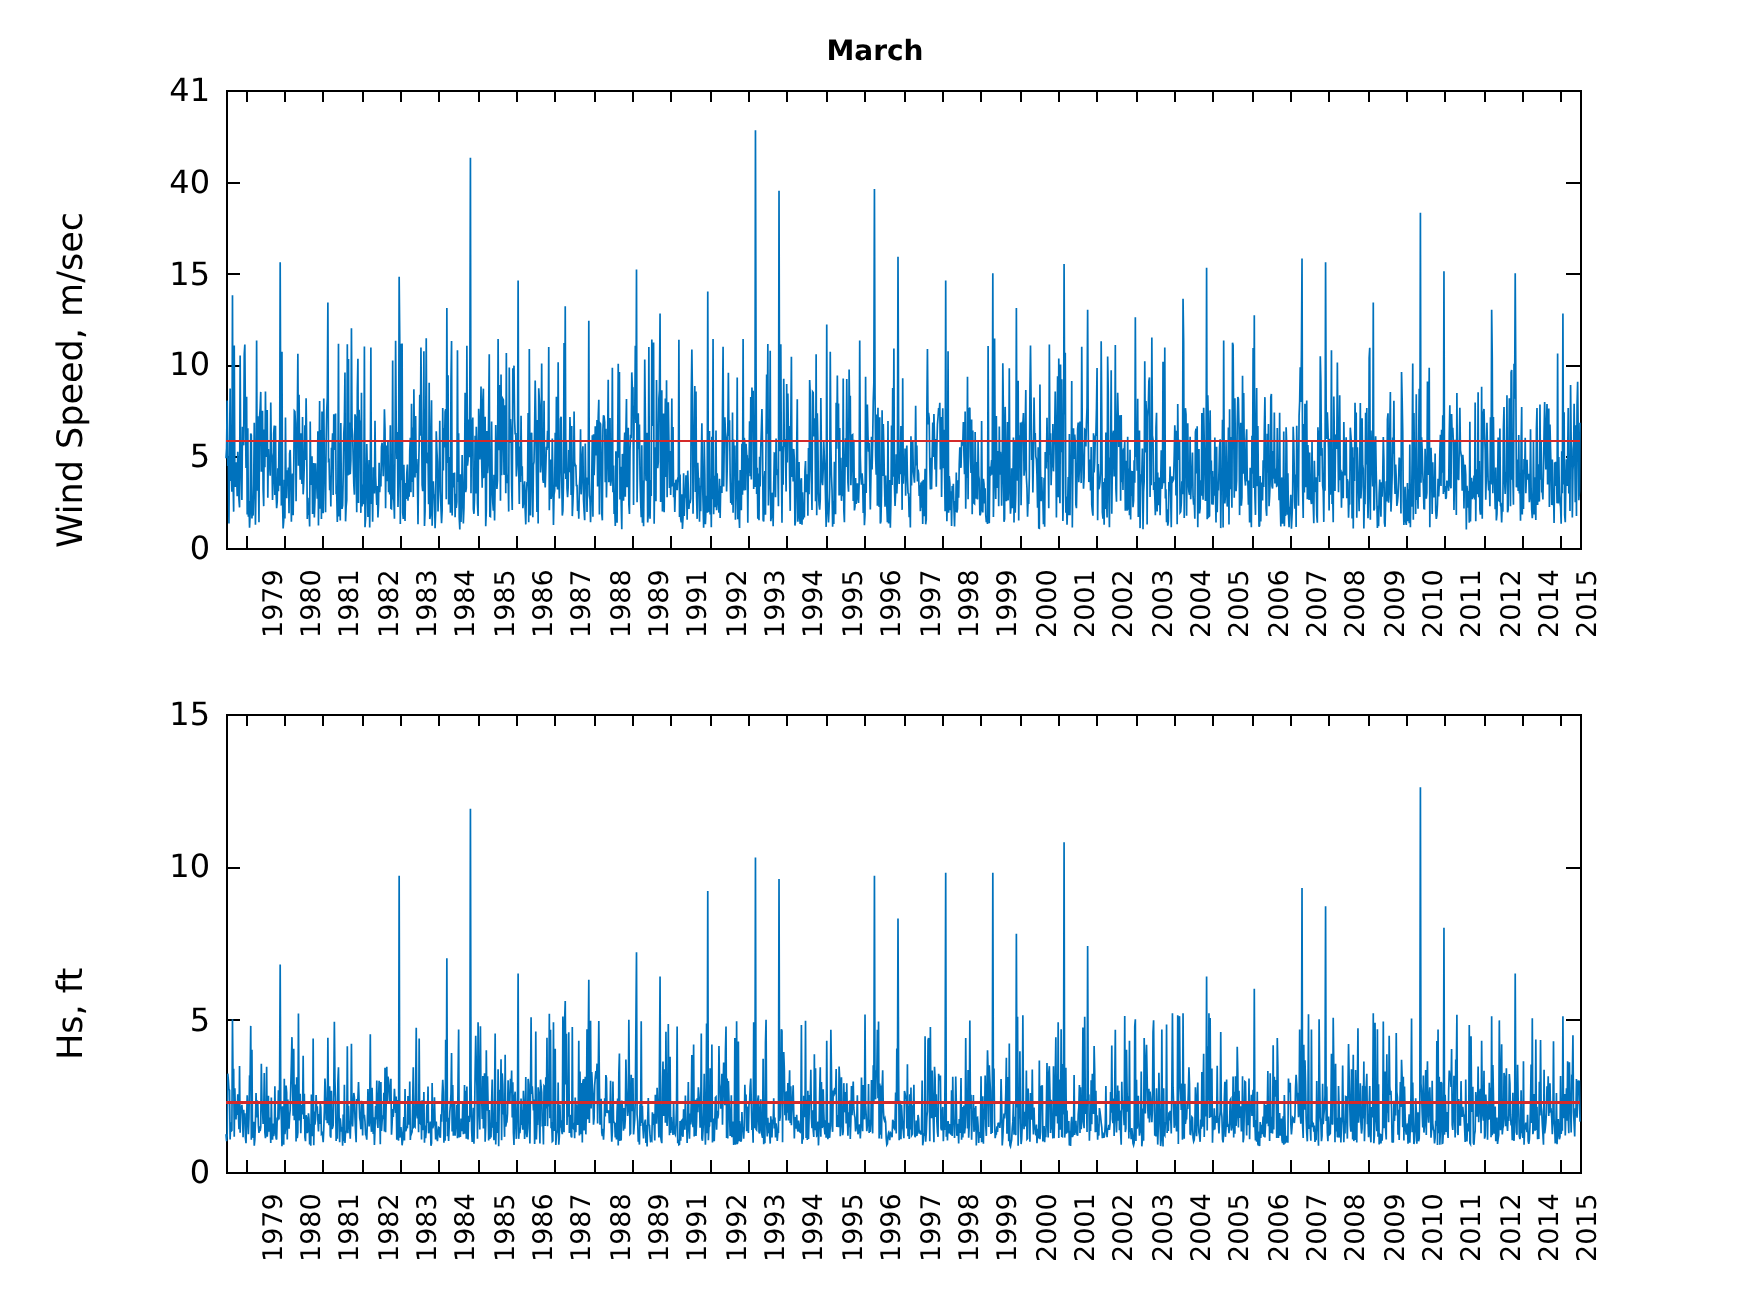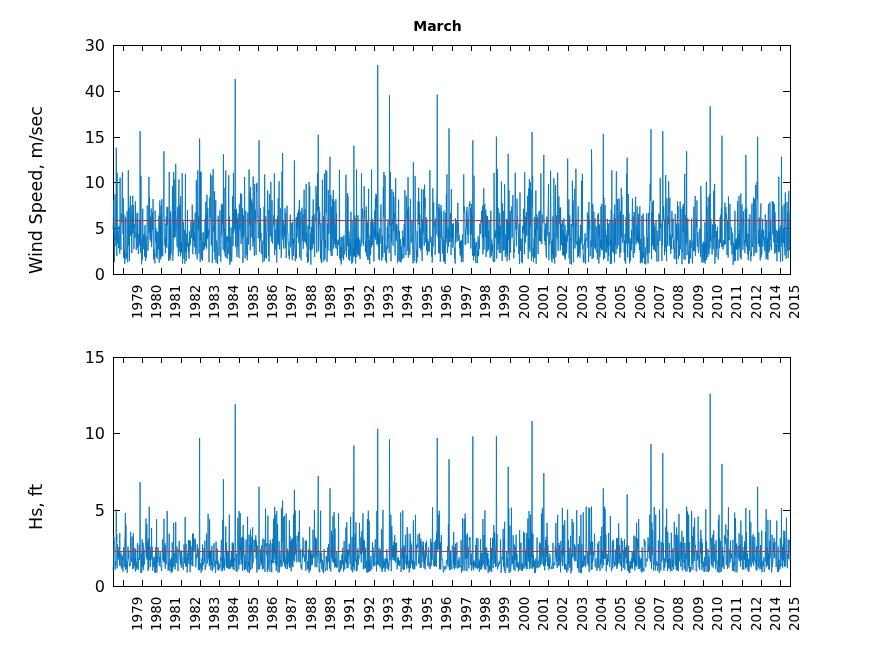--- a/index.html
+++ b/index.html
@@ -268,21 +268,21 @@
       <line x1="780.5" y1="17" x2="780.5" y2="23" class="tickmark"></line>
       <path d="M113.00,227.14L113.29,230.59L113.59,227.60L113.88,196.85L114.18,199.98L114.47,204.65L114.77,205.14L115.06,229.75L115.36,221.10L115.65,225.53L115.94,225.22L116.24,169.67L116.53,202.40L116.83,194.35L117.12,228.38L117.42,204.08L117.71,217.47L118.01,219.72L118.30,210.90L118.60,217.54L118.89,207.13L119.18,216.90L119.48,224.66L119.77,193.04L120.07,226.37L120.36,215.95L120.66,214.30L120.95,212.44L121.25,217.00L121.54,228.56L121.83,214.94L122.13,220.14L122.42,216.66L122.72,228.96L123.01,231.61L123.31,219.76L123.60,207.61L123.90,217.46L124.19,227.17L124.48,218.75L124.78,198.26L125.07,198.41L125.37,172.94L125.66,229.83L125.96,184.87L126.25,228.28L126.55,228.56L126.84,220.84L127.13,232.82L127.43,229.73L127.72,220.75L128.02,206.46L128.31,218.74L128.61,210.25L128.90,211.41L129.20,222.78L129.49,226.49L129.79,223.13L130.08,225.58L130.37,223.41L130.67,191.93L130.96,210.76L131.26,214.50L131.55,222.00L131.85,217.45L132.14,196.51L132.44,226.19L132.73,229.10L133.02,225.14L133.32,193.33L133.61,228.40L133.91,224.21L134.20,207.86L134.50,225.86L134.79,218.74L135.09,222.45L135.38,231.47L135.67,208.71L135.97,226.16L136.26,229.85L136.56,221.79L136.85,228.03L137.15,226.02L137.44,203.16L137.74,223.22L138.03,229.03L138.32,229.80L138.62,218.80L138.91,220.19L139.21,205.14L139.50,219.74L139.80,201.05L140.09,142.19L140.39,213.23L140.68,219.19L140.98,233.10L141.27,213.14L141.56,226.08L141.86,232.35L142.15,199.37L142.45,227.05L142.74,224.38L143.04,202.73L143.33,206.27L143.63,229.72L143.92,209.70L144.21,222.54L144.51,224.31L144.80,218.08L145.10,214.88L145.39,202.95L145.69,191.57L145.98,178.57L146.28,201.91L146.57,217.81L146.86,184.35L147.16,220.16L147.45,202.25L147.75,205.85L148.04,230.75L148.34,198.59L148.63,229.08L148.93,226.17L149.22,166.81L149.52,209.10L149.81,220.20L150.10,206.84L150.40,226.61L150.69,214.15L150.99,212.47L151.28,217.19L151.58,187.93L151.87,219.49L152.17,206.94L152.46,228.59L152.75,230.62L153.05,217.58L153.34,219.10L153.64,226.59L153.93,225.23L154.23,216.66L154.52,219.78L154.82,232.24L155.11,222.03L155.40,232.88L155.70,207.27L155.99,226.01L156.29,228.00L156.58,179.22L156.88,232.57L157.17,215.79L157.47,222.29L157.76,219.58L158.05,207.51L158.35,214.83L158.64,213.15L158.94,219.86L159.23,225.78L159.53,217.07L159.82,221.93L160.12,211.80L160.41,213.59L160.71,226.94L161.00,226.55L161.29,227.86L161.59,231.05L161.88,224.56L162.18,215.17L162.47,199.28L162.77,205.60L163.06,220.10L163.36,208.72L163.65,221.57L163.94,178.83L164.24,213.84L164.53,222.58L164.83,203.09L165.12,227.78L165.42,228.81L165.71,205.41L166.01,224.46L166.30,223.88L166.59,222.63L166.89,205.21L167.18,170.89L167.48,200.58L167.77,208.90L168.07,230.50L168.36,222.40L168.66,229.33L168.95,200.50L169.24,193.60L169.54,217.40L169.83,231.16L170.13,219.17L170.42,222.78L170.72,225.79L171.01,223.53L171.31,232.83L171.60,217.22L171.90,230.66L172.19,202.39L172.48,231.49L172.78,225.45L173.07,226.08L173.37,225.31L173.66,183.07L173.96,226.65L174.25,212.89L174.55,220.77L174.84,223.76L175.13,229.37L175.43,219.86L175.72,181.88L176.02,218.77L176.31,223.19L176.61,213.26L176.90,206.48L177.20,208.66L177.49,218.89L177.78,225.97L178.08,231.14L178.37,209.56L178.67,211.03L178.96,208.83L179.26,200.97L179.55,210.26L179.85,218.97L180.14,220.67L180.43,224.59L180.73,210.44L181.02,212.38L181.32,227.73L181.61,210.73L181.91,218.31L182.20,217.41L182.50,220.75L182.79,227.34L183.09,227.76L183.38,229.84L183.67,221.07L183.97,204.46L184.26,213.03L184.56,223.30L184.85,212.24L185.15,177.11L185.44,221.25L185.74,225.93L186.03,203.91L186.32,214.02L186.62,226.95L186.91,218.66L187.21,232.50L187.50,224.70L187.80,212.98L188.09,219.76L188.39,200.25L188.68,221.29L188.97,224.01L189.27,208.83L189.56,200.41L189.86,215.85L190.15,232.06L190.45,201.00L190.74,225.53L191.04,220.88L191.33,217.72L191.63,219.43L191.92,206.39L192.21,225.77L192.51,193.87L192.80,226.10L193.10,211.13L193.39,193.41L193.69,211.23L193.98,198.29L194.28,200.08L194.57,203.72L194.86,210.47L195.16,208.64L195.45,199.35L195.75,227.39L196.04,222.15L196.34,214.55L196.63,218.49L196.93,212.81L197.22,204.45L197.51,210.34L197.81,216.51L198.10,208.23L198.40,229.86L198.69,210.05L198.99,227.60L199.28,230.32L199.58,97.91L199.87,228.84L200.16,227.20L200.46,223.50L200.75,226.81L201.05,232.66L201.34,230.24L201.64,225.01L201.93,218.47L202.23,230.25L202.52,204.56L202.82,225.56L203.11,224.84L203.40,223.11L203.70,224.16L203.99,207.96L204.29,220.01L204.58,222.28L204.88,200.72L205.17,229.98L205.47,225.16L205.76,226.72L206.05,225.87L206.35,210.69L206.64,193.64L206.94,223.37L207.23,223.00L207.53,223.41L207.82,205.74L208.12,173.83L208.41,217.12L208.70,219.16L209.00,211.88L209.29,226.09L209.59,179.30L209.88,221.30L210.18,221.81L210.47,211.29L210.77,229.78L211.06,210.15L211.35,223.98L211.65,224.98L211.94,205.99L212.24,231.32L212.53,222.80L212.83,229.13L213.12,225.25L213.42,212.25L213.71,221.43L214.01,203.22L214.30,226.61L214.59,225.71L214.89,224.36L215.18,220.80L215.48,232.90L215.77,231.54L216.07,201.46L216.36,224.13L216.66,223.06L216.95,221.21L217.24,208.61L217.54,221.30L217.83,229.76L218.13,220.79L218.42,227.32L218.72,230.64L219.01,226.56L219.31,223.75L219.60,224.00L219.89,228.17L220.19,228.81L220.48,217.17L220.78,220.88L221.07,208.03L221.37,199.87L221.66,205.89L221.96,231.34L222.25,215.72L222.55,230.35L222.84,179.84L223.13,220.89L223.43,139.13L223.72,228.10L224.02,218.83L224.31,230.52L224.61,222.73L224.90,216.05L225.20,212.33L225.49,206.94L225.78,186.49L226.08,225.75L226.37,202.56L226.67,227.86L226.96,224.14L227.26,210.67L227.55,227.91L227.85,223.17L228.14,223.08L228.43,212.35L228.73,229.08L229.02,200.53L229.32,174.70L229.61,228.71L229.91,221.69L230.20,228.44L230.50,219.66L230.79,219.60L231.08,225.59L231.38,211.01L231.67,227.06L231.97,221.76L232.26,202.46L232.56,226.82L232.85,205.40L233.15,229.42L233.44,203.21L233.74,226.58L234.03,229.74L234.32,217.87L234.62,221.01L234.91,217.89L235.21,64.33L235.50,199.42L235.80,224.90L236.09,231.03L236.39,224.56L236.68,213.89L236.97,231.85L237.27,218.91L237.56,196.21L237.86,177.94L238.15,192.67L238.45,203.03L238.74,229.33L239.04,171.08L239.33,192.47L239.62,217.39L239.92,224.72L240.21,173.16L240.51,211.04L240.80,207.01L241.10,219.51L241.39,198.04L241.69,224.21L241.98,215.82L242.27,196.66L242.57,230.86L242.86,222.75L243.16,185.07L243.45,215.33L243.75,198.19L244.04,212.31L244.34,230.22L244.63,215.01L244.93,229.51L245.22,221.40L245.51,228.71L245.81,210.58L246.10,199.76L246.40,223.60L246.69,223.88L246.99,230.16L247.28,207.34L247.58,176.73L247.87,232.29L248.16,221.56L248.46,222.09L248.75,226.46L249.05,194.64L249.34,233.13L249.64,209.32L249.93,204.92L250.23,210.71L250.52,189.63L250.81,230.10L251.11,196.70L251.40,202.43L251.70,216.86L251.99,217.34L252.29,228.43L252.58,187.34L252.88,223.28L253.17,221.38L253.46,220.96L253.76,216.79L254.05,200.13L254.35,211.68L254.64,208.97L254.94,211.13L255.23,199.34L255.53,206.30L255.82,195.31L256.12,218.72L256.41,201.17L256.70,226.32L257.00,232.49L257.29,208.02L257.59,205.82L257.88,222.60L258.18,229.42L258.47,220.88L258.77,208.06L259.06,146.77L259.35,229.43L259.65,224.79L259.94,226.63L260.24,223.42L260.53,209.32L260.83,222.49L261.12,215.18L261.42,224.80L261.71,205.44L262.00,212.27L262.30,229.48L262.59,224.44L262.89,198.55L263.18,224.90L263.48,228.54L263.77,223.95L264.07,199.48L264.36,202.24L264.66,222.00L264.95,231.76L265.24,207.20L265.54,168.57L265.83,206.92L266.13,203.15L266.42,208.38L266.72,215.20L267.01,209.74L267.31,232.02L267.60,221.71L267.89,175.76L268.19,229.72L268.48,220.86L268.78,222.45L269.07,203.62L269.37,206.53L269.66,218.98L269.96,231.80L270.25,199.83L270.54,203.35L270.84,206.20L271.13,223.30L271.43,219.87L271.72,232.24L272.02,202.99L272.31,203.36L272.61,223.04L272.90,198.63L273.19,214.28L273.49,178.93L273.78,223.17L274.08,203.00L274.37,213.25L274.67,166.85L274.96,219.16L275.26,174.82L275.55,224.13L275.85,221.06L276.14,230.72L276.43,230.44L276.73,171.12L277.02,225.51L277.32,220.17L277.61,184.38L277.91,232.53L278.20,227.93L278.50,225.26L278.79,226.29L279.08,201.29L279.38,232.33L279.67,228.37L279.97,212.27L280.26,223.88L280.56,220.20L280.85,225.51L281.15,227.09L281.44,168.28L281.73,200.25L282.03,226.08L282.32,170.52L282.62,160.51L282.91,202.21L283.21,176.85L283.50,222.49L283.80,211.52L284.09,218.41L284.38,176.12L284.68,226.49L284.97,217.55L285.27,218.38L285.56,227.99L285.86,228.72L286.15,173.54L286.45,223.80L286.74,224.27L287.04,221.33L287.33,229.15L287.62,208.78L287.92,226.07L288.21,212.16L288.51,214.89L288.80,222.45L289.10,219.38L289.39,180.39L289.69,227.80L289.98,195.79L290.27,213.41L290.57,227.11L290.86,201.52L291.16,231.25L291.45,200.83L291.75,199.54L292.04,225.27L292.34,220.80L292.63,198.36L292.92,227.18L293.22,213.08L293.51,174.59L293.81,219.68L294.10,184.15L294.40,149.82L294.69,221.49L294.99,195.89L295.28,170.39L295.58,214.29L295.87,196.04L296.16,202.47L296.46,207.49L296.75,222.35L297.05,219.25L297.34,202.70L297.64,198.58L297.93,195.58L298.23,199.38L298.52,191.82L298.81,221.74L299.11,199.16L299.40,170.48L299.70,202.41L299.99,222.31L300.29,216.26L300.58,209.40L300.88,226.19L301.17,228.01L301.46,224.36L301.76,229.85L302.05,224.13L302.35,209.09L302.64,218.27L302.94,197.56L303.23,199.03L303.53,216.46L303.82,215.43L304.11,215.78L304.41,215.12L304.70,221.58L305.00,216.76L305.29,200.43L305.59,223.30L305.88,230.88L306.18,225.90L306.47,200.73L306.77,220.38L307.06,221.28L307.35,221.51L307.65,228.68L307.94,221.52L308.24,229.75L308.53,215.88L308.83,209.25L309.12,232.72L309.42,196.90L309.71,186.76L310.00,230.44L310.30,211.33L310.59,230.22L310.89,210.26L311.18,213.38L311.48,216.82L311.77,225.32L312.07,214.00L312.36,224.34L312.65,219.54L312.95,189.77L313.24,204.21L313.54,211.99L313.83,217.98L314.13,214.43L314.42,169.93L314.72,203.63L315.01,227.10L315.30,226.77L315.60,197.34L315.89,215.67L316.19,205.78L316.48,198.99L316.78,227.24L317.07,223.48L317.37,219.83L317.66,209.01L317.96,171.41L318.25,136.08L318.54,217.24L318.84,220.63L319.13,230.90L319.43,228.91L319.72,232.28L320.02,212.21L320.31,222.95L320.61,170.63L320.90,221.53L321.19,212.87L321.49,224.30L321.78,229.19L322.08,222.80L322.37,221.36L322.67,219.79L322.96,231.53L323.26,222.47L323.55,233.22L323.84,219.83L324.14,208.97L324.43,222.22L324.73,222.79L325.02,227.84L325.32,231.15L325.61,229.57L325.91,230.06L326.20,216.16L326.49,222.46L326.79,216.93L327.08,222.18L327.38,230.28L327.67,207.34L327.97,209.36L328.26,221.90L328.56,203.90L328.85,213.27L329.15,217.63L329.44,228.73L329.73,192.78L330.03,148.29L330.32,227.99L330.62,230.41L330.91,231.58L331.21,204.95L331.50,190.78L331.80,218.01L332.09,201.03L332.38,194.67L332.68,221.35L332.97,175.87L333.27,217.30L333.56,222.93L333.86,214.78L334.15,172.06L334.45,208.91L334.74,227.63L335.03,188.44L335.33,226.54L335.62,218.49L335.92,224.20L336.21,223.96L336.51,227.48L336.80,210.97L337.10,224.87L337.39,226.77L337.69,227.37L337.98,222.20L338.27,212.91L338.57,173.20L338.86,231.60L339.16,229.87L339.45,232.38L339.75,232.17L340.04,220.45L340.34,230.40L340.63,220.63L340.92,220.22L341.22,227.44L341.51,228.39L341.81,214.60L342.10,218.37L342.40,224.81L342.69,207.80L342.99,222.76L343.28,220.27L343.57,231.51L343.87,217.67L344.16,201.04L344.46,223.49L344.75,229.39L345.05,216.72L345.34,222.21L345.64,209.61L345.93,187.56L346.22,220.62L346.52,223.61L346.81,182.26L347.11,228.30L347.40,215.46L347.70,209.94L347.99,227.95L348.29,220.76L348.58,209.16L348.88,216.11L349.17,203.68L349.46,207.56L349.76,211.08L350.05,223.90L350.35,220.02L350.64,176.70L350.94,229.17L351.23,230.40L351.53,225.28L351.82,215.60L352.11,196.85L352.41,219.73L352.70,232.37L353.00,221.21L353.29,171.75L353.59,226.67L353.88,105.55L354.18,230.16L354.47,223.52L354.76,222.88L355.06,194.16L355.35,219.34L355.65,221.11L355.94,182.26L356.24,231.24L356.53,226.99L356.83,219.30L357.12,230.67L357.41,220.57L357.71,208.83L358.00,208.51L358.30,224.90L358.59,215.40L358.89,219.14L359.18,217.04L359.48,182.99L359.77,201.89L360.07,204.57L360.36,214.39L360.65,208.55L360.95,196.88L361.24,222.35L361.54,204.36L361.83,191.24L362.13,199.35L362.42,212.60L362.72,185.47L363.01,173.27L363.30,229.05L363.60,199.24L363.89,229.21L364.19,200.51L364.48,209.63L364.78,217.60L365.07,228.00L365.37,221.56L365.66,207.63L365.95,228.60L366.25,226.72L366.54,220.79L366.84,232.44L367.13,225.97L367.43,179.05L367.72,232.38L368.02,220.74L368.31,170.67L368.61,232.08L368.90,230.92L369.19,180.74L369.49,230.62L369.78,220.57L370.08,223.07L370.37,230.90L370.67,229.99L370.96,216.06L371.26,223.84L371.55,224.70L371.84,229.32L372.14,223.14L372.43,202.37L372.73,213.71L373.02,207.28L373.32,225.61L373.61,223.75L373.91,213.32L374.20,226.47L374.49,212.25L374.79,211.34L375.08,203.30L375.38,199.27L375.67,211.78L375.97,224.94L376.26,221.54L376.56,231.37L376.85,171.15L377.14,219.96L377.44,224.09L377.73,88.75L378.03,224.63L378.32,224.98L378.62,219.73L378.91,209.52L379.21,207.75L379.50,226.06L379.80,226.70L380.09,215.16L380.38,209.66L380.68,225.04L380.97,227.48L381.27,228.97L381.56,189.41L381.86,232.06L382.15,230.51L382.45,230.78L382.74,181.21L383.03,169.84L383.33,221.73L383.62,228.28L383.92,218.87L384.21,226.65L384.51,221.44L384.80,226.77L385.10,231.79L385.39,218.19L385.68,222.42L385.98,228.76L386.27,219.80L386.57,222.13L386.86,209.15L387.16,224.22L387.45,218.80L387.75,228.73L388.04,221.63L388.33,223.87L388.63,230.47L388.92,226.24L389.22,226.16L389.51,99.44L389.81,220.47L390.10,218.42L390.40,206.59L390.69,174.60L390.99,175.50L391.28,231.18L391.57,187.26L391.87,186.02L392.16,194.57L392.46,217.61L392.75,205.93L393.05,220.18L393.34,205.62L393.64,216.31L393.93,201.50L394.22,220.22L394.52,205.90L394.81,195.15L395.11,221.48L395.40,203.10L395.70,222.63L395.99,215.01L396.29,209.56L396.58,202.66L396.87,216.02L397.17,229.21L397.46,218.55L397.76,221.09L398.05,224.33L398.35,217.37L398.64,223.99L398.94,225.76L399.23,220.26L399.53,223.05L399.82,225.74L400.11,225.97L400.41,219.73L400.70,172.51L401.00,231.92L401.29,228.40L401.59,228.79L401.88,207.88L402.18,208.99L402.47,218.65L402.76,170.33L403.06,229.02L403.35,209.88L403.65,229.97L403.94,205.36L404.24,229.54L404.53,218.77L404.83,207.49L405.12,210.93L405.41,194.86L405.71,218.93L406.00,224.06L406.30,215.11L406.59,224.98L406.89,228.51L407.18,187.09L407.48,225.11L407.77,194.07L408.06,222.81L408.36,227.95L408.65,227.69L408.95,220.77L409.24,232.69L409.54,224.15L409.83,206.84L410.13,193.60L410.42,228.32L410.72,200.96L411.01,223.92L411.30,223.26L411.60,204.67L411.89,215.95L412.19,224.22L412.48,227.25L412.78,220.13L413.07,228.86L413.37,180.35L413.66,220.75L413.95,229.57L414.25,221.44L414.54,227.77L414.84,228.83L415.13,222.94L415.43,174.83L415.72,195.49L416.02,222.86L416.31,225.91L416.60,205.24L416.90,208.11L417.19,204.82L417.49,204.07L417.78,207.23L418.08,194.53L418.37,223.47L418.67,220.14L418.96,217.49L419.25,223.56L419.55,193.25L419.84,199.32L420.14,228.06L420.43,213.34L420.73,198.66L421.02,222.09L421.32,227.58L421.61,225.71L421.91,201.57L422.20,216.04L422.49,215.32L422.79,206.02L423.08,221.79L423.38,201.64L423.67,218.27L423.97,227.81L424.26,216.13L424.56,223.58L424.85,210.26L425.14,229.45L425.44,220.47L425.73,203.03L426.03,217.67L426.32,207.39L426.62,200.76L426.91,213.96L427.21,217.48L427.50,218.83L427.79,225.73L428.09,223.97L428.38,219.92L428.68,207.61L428.97,227.17L429.27,225.64L429.56,222.32L429.86,223.02L430.15,229.19L430.44,223.02L430.74,198.77L431.03,215.45L431.33,225.59L431.62,202.53L431.92,218.71L432.21,219.58L432.51,167.23L432.80,212.69L433.10,217.76L433.39,225.55L433.68,222.88L433.98,221.98L434.27,202.01L434.57,226.53L434.86,219.87L435.16,225.99L435.45,221.02L435.75,199.96L436.04,212.24L436.33,226.69L436.63,192.65L436.92,211.38L437.22,97.91L437.51,208.33L437.81,209.66L438.10,195.18L438.40,198.26L438.69,174.84L438.98,209.10L439.28,170.71L439.57,229.22L439.87,201.77L440.16,227.32L440.46,202.81L440.75,229.43L441.05,204.45L441.34,195.13L441.64,213.75L441.93,219.15L442.22,220.18L442.52,219.29L442.81,220.86L443.11,229.18L443.40,232.44L443.70,231.93L443.99,228.05L444.29,226.45L444.58,227.10L444.87,230.12L445.17,226.33L445.46,226.76L445.76,227.36L446.05,228.62L446.35,219.90L446.64,220.68L446.94,223.68L447.23,224.18L447.52,220.32L447.82,206.26L448.11,226.76L448.41,184.23L448.70,211.15L449.00,119.29L449.29,193.81L449.59,230.13L449.88,213.19L450.17,210.36L450.47,229.60L450.76,212.39L451.06,218.54L451.35,223.53L451.65,225.40L451.94,229.14L452.24,205.53L452.53,206.68L452.83,208.88L453.12,208.68L453.41,224.29L453.71,192.13L454.00,228.17L454.30,212.97L454.59,229.48L454.89,207.07L455.18,224.77L455.48,203.72L455.77,227.70L456.06,227.20L456.36,212.65L456.65,214.52L456.95,202.38L457.24,226.73L457.54,228.59L457.83,227.77L458.13,220.29L458.42,227.88L458.71,225.79L459.01,217.47L459.30,219.39L459.60,226.81L459.89,225.71L460.19,226.31L460.48,227.25L460.78,224.67L461.07,200.23L461.36,232.67L461.66,230.32L461.95,226.57L462.25,227.85L462.54,178.16L462.84,230.83L463.13,226.41L463.43,218.43L463.72,215.56L464.02,180.01L464.31,178.98L464.60,198.40L464.90,230.61L465.19,173.49L465.49,217.93L465.78,218.97L466.08,195.22L466.37,211.24L466.67,221.00L466.96,231.14L467.25,193.36L467.55,198.96L467.84,218.49L468.14,207.10L468.43,220.59L468.73,226.21L469.02,228.48L469.32,196.85L469.61,200.13L469.90,199.27L470.20,197.74L470.49,224.05L470.79,225.13L471.08,217.16L471.38,213.46L471.67,230.64L471.97,222.88L472.26,224.99L472.56,194.08L472.85,96.39L473.14,228.40L473.44,220.86L473.73,230.22L474.03,220.53L474.32,223.17L474.62,226.70L474.91,222.08L475.21,226.22L475.50,227.31L475.79,205.12L476.09,228.00L476.38,198.39L476.68,221.16L476.97,221.53L477.27,228.98L477.56,219.03L477.86,198.22L478.15,211.22L478.44,227.92L478.74,226.83L479.03,221.86L479.33,231.69L479.62,219.55L479.92,226.45L480.21,216.72L480.51,198.99L480.80,229.91L481.09,213.55L481.39,228.76L481.68,222.53L481.98,212.72L482.27,226.69L482.57,223.74L482.86,178.95L483.16,215.73L483.45,216.64L483.75,224.24L484.04,195.00L484.33,228.81L484.63,222.36L484.92,170.28L485.22,214.33L485.51,207.44L485.81,229.87L486.10,215.85L486.40,218.75L486.69,207.55L486.98,225.93L487.28,213.90L487.57,225.29L487.87,212.95L488.16,232.79L488.46,218.92L488.75,218.73L489.05,222.90L489.34,231.48L489.63,226.04L489.93,229.00L490.22,225.95L490.52,198.07L490.81,231.06L491.11,226.48L491.40,208.09L491.70,231.81L491.99,215.13L492.28,219.75L492.58,197.76L492.87,222.97L493.17,227.95L493.46,204.46L493.76,185.08L494.05,195.78L494.35,223.47L494.64,192.68L494.94,199.95L495.23,205.55L495.52,227.01L495.82,210.47L496.11,226.55L496.41,96.39L496.70,210.42L497.00,194.26L497.29,221.11L497.59,229.06L497.88,227.10L498.17,227.01L498.47,223.15L498.76,225.92L499.06,221.35L499.35,222.16L499.65,221.39L499.94,224.01L500.24,219.38L500.53,199.53L500.82,211.35L501.12,232.74L501.41,228.67L501.71,221.64L502.00,216.77L502.30,219.26L502.59,216.21L502.89,206.13L503.18,188.90L503.47,226.83L503.77,224.04L504.06,198.56L504.36,230.62L504.65,181.74L504.95,232.49L505.24,233.20L505.54,231.37L505.83,229.93L506.13,224.12L506.42,220.95L506.71,211.32L507.01,227.32L507.30,218.39L507.60,219.99L507.89,227.57L508.19,126.92L508.48,213.75L508.78,168.35L509.07,232.88L509.36,217.28L509.66,219.19L509.95,185.57L510.25,221.58L510.54,232.04L510.84,229.43L511.13,222.22L511.43,167.65L511.72,214.24L512.01,224.66L512.31,215.83L512.60,223.17L512.90,219.69L513.19,195.29L513.49,229.55L513.78,229.17L514.08,204.25L514.37,219.61L514.67,211.64L514.96,230.81L515.25,206.45L515.55,212.39L515.84,219.81L516.14,194.76L516.43,219.34L516.73,227.19L517.02,213.74L517.32,224.85L517.61,223.26L517.90,227.68L518.20,222.28L518.49,231.59L518.79,224.44L519.08,229.16L519.38,224.71L519.67,190.27L519.97,229.60L520.26,225.97L520.55,203.27L520.85,203.27L521.14,202.66L521.44,230.69L521.73,224.39L522.03,222.96L522.32,231.08L522.62,224.30L522.91,228.62L523.20,213.70L523.50,191.55L523.79,221.33L524.09,228.71L524.38,196.53L524.68,193.08L524.97,206.10L525.27,226.46L525.56,209.94L525.86,224.67L526.15,221.15L526.44,229.20L526.74,193.18L527.03,229.16L527.33,219.42L527.62,198.97L527.92,178.59L528.21,218.06L528.51,198.70L528.80,221.71L529.09,171.14L529.39,229.02L529.68,199.78L529.98,224.73L530.27,224.03L530.57,174.64L530.86,228.13L531.16,228.28L531.45,192.01L531.74,217.21L532.04,81.12L532.33,228.78L532.63,225.32L532.92,193.84L533.22,226.91L533.51,215.20L533.81,226.34L534.10,222.16L534.39,220.49L534.69,232.75L534.98,225.34L535.28,233.03L535.57,221.84L535.87,218.39L536.16,228.44L536.46,227.79L536.75,226.76L537.05,197.46L537.34,227.46L537.63,224.17L537.93,220.39L538.22,225.80L538.52,227.20L538.81,227.83L539.11,217.31L539.40,213.70L539.70,202.55L539.99,226.54L540.28,203.67L540.58,224.59L540.87,220.82L541.17,210.29L541.46,173.71L541.76,221.00L542.05,224.14L542.35,168.34L542.64,210.24L542.93,217.04L543.23,209.81L543.52,225.99L543.82,133.03L544.11,207.20L544.41,207.50L544.70,230.36L545.00,218.84L545.29,225.54L545.59,200.14L545.88,222.15L546.17,196.90L546.47,208.57L546.76,217.02L547.06,182.98L547.35,195.71L547.65,226.06L547.94,205.33L548.24,226.01L548.53,217.61L548.82,229.89L549.12,222.18L549.41,227.82L549.71,214.04L550.00,215.82L550.30,218.46L550.59,221.28L550.89,223.64L551.18,229.07L551.47,226.77L551.77,227.40L552.06,228.86L552.36,226.90L552.65,221.68L552.95,202.95L553.24,224.94L553.54,228.56L553.83,224.10L554.12,224.86L554.42,222.39L554.71,225.00L555.01,221.79L555.30,205.98L555.60,216.34L555.89,182.81L556.19,219.55L556.48,221.58L556.78,209.27L557.07,227.98L557.36,203.42L557.66,174.87L557.95,218.75L558.25,226.25L558.54,216.60L558.84,202.74L559.13,220.34L559.43,205.37L559.72,225.15L560.01,215.22L560.31,226.33L560.60,232.34L560.90,200.89L561.19,214.76L561.49,210.22L561.78,216.40L562.08,222.61L562.37,168.03L562.66,226.04L562.96,224.19L563.25,184.87L563.55,206.08L563.84,215.81L564.14,208.09L564.43,229.23L564.73,180.32L565.02,225.96L565.31,224.77L565.61,229.55L565.90,224.02L566.20,227.03L566.49,231.66L566.79,232.63L567.08,231.34L567.38,173.13L567.67,169.67L567.97,230.51L568.26,199.88L568.55,224.34L568.85,221.74L569.14,207.94L569.44,220.58L569.73,227.88L570.03,225.63L570.32,226.23L570.62,195.77L570.91,233.16L571.20,229.92L571.50,214.23L571.79,230.40L572.09,178.98L572.38,193.35L572.68,216.70L572.97,193.21L573.27,182.42L573.56,198.27L573.85,213.56L574.15,219.18L574.44,204.38L574.74,221.29L575.03,205.81L575.33,209.12L575.62,216.39L575.92,221.10L576.21,215.02L576.51,176.13L576.80,170.17L577.09,204.77L577.39,227.81L577.68,219.84L577.98,228.25L578.27,204.11L578.57,217.42L578.86,232.30L579.16,223.06L579.45,196.38L579.74,210.49L580.04,222.54L580.33,233.04L580.63,229.48L580.92,174.80L581.22,223.00L581.51,233.24L581.81,204.09L582.10,227.17L582.39,227.69L582.69,221.05L582.98,222.08L583.28,172.27L583.57,226.51L583.87,220.48L584.16,225.53L584.46,216.13L584.75,220.18L585.04,215.45L585.34,218.39L585.63,226.79L585.93,203.26L586.22,166.66L586.52,203.57L586.81,211.80L587.11,223.91L587.40,221.35L587.70,211.48L587.99,219.42L588.28,225.71L588.58,223.91L588.87,167.62L589.17,231.99L589.46,176.31L589.76,168.07L590.05,201.90L590.35,207.08L590.64,214.98L590.93,201.72L591.23,229.83L591.52,166.61L591.82,212.47L592.11,229.36L592.41,201.86L592.70,221.96L593.00,219.41L593.29,219.39L593.58,212.07L593.88,214.51L594.17,206.14L594.47,193.69L594.76,201.91L595.06,227.02L595.35,227.17L595.65,223.96L595.94,218.49L596.23,218.85L596.53,229.01L596.82,230.70L597.12,229.89L597.41,225.09L597.71,203.68L598.00,220.96L598.30,228.09L598.59,208.53L598.89,201.28L599.18,221.90L599.47,226.38L599.77,227.96L600.06,230.91L600.36,219.73L600.65,224.42L600.95,195.96L601.24,223.34L601.54,206.20L601.83,186.86L602.12,228.47L602.42,211.24L602.71,211.07L603.01,218.28L603.30,148.29L603.60,225.30L603.89,183.07L604.19,210.26L604.48,166.62L604.77,218.95L605.07,169.01L605.36,218.49L605.66,213.58L605.95,194.28L606.25,231.41L606.54,219.66L606.84,225.14L607.13,214.09L607.42,224.74L607.72,217.87L608.01,220.55L608.31,221.43L608.60,192.94L608.90,218.46L609.19,221.59L609.49,226.69L609.78,219.77L610.08,215.72L610.37,175.98L610.66,215.67L610.96,218.39L611.25,229.59L611.55,231.19L611.84,226.62L612.14,210.25L612.43,200.93L612.73,228.43L613.02,223.67L613.31,199.80L613.61,220.95L613.90,223.43L614.20,222.15L614.49,226.58L614.79,221.84L615.08,210.02L615.38,209.49L615.67,225.27L615.96,223.83L616.26,223.02L616.55,198.27L616.85,228.80L617.14,205.89L617.44,226.87L617.73,198.15L618.03,223.01L618.32,218.19L618.62,183.40L618.91,196.56L619.20,223.74L619.50,205.40L619.79,219.01L620.09,215.53L620.38,213.19L620.68,225.73L620.97,223.56L621.27,198.08L621.56,231.14L621.85,228.94L622.15,215.26L622.44,200.81L622.74,201.08L623.03,216.14L623.33,227.77L623.62,210.54L623.92,212.74L624.21,222.59L624.50,199.23L624.80,229.62L625.09,213.78L625.39,215.15L625.68,207.38L625.98,218.03L626.27,209.90L626.57,204.96L626.86,223.66L627.15,154.40L627.45,221.15L627.74,230.28L628.04,219.98L628.33,230.83L628.63,205.87L628.92,231.95L629.22,232.71L629.51,225.76L629.81,233.05L630.10,220.99L630.39,229.04L630.69,222.37L630.98,227.15L631.28,222.87L631.57,218.23L631.87,228.36L632.16,211.07L632.46,228.74L632.75,222.45L633.04,212.48L633.34,221.82L633.63,215.61L633.93,195.56L634.22,223.15L634.52,210.86L634.81,230.49L635.11,196.63L635.40,220.96L635.69,226.52L635.99,218.39L636.28,226.80L636.58,182.69L636.87,224.78L637.17,198.38L637.46,208.30L637.76,204.99L638.05,199.95L638.34,229.03L638.64,179.00L638.93,193.31L639.23,228.96L639.52,217.58L639.82,216.47L640.11,227.87L640.41,225.95L640.70,219.24L641.00,230.23L641.29,231.51L641.58,218.09L641.88,232.40L642.17,207.52L642.47,220.32L642.76,231.22L643.06,230.96L643.35,227.94L643.65,228.94L643.94,231.31L644.23,199.27L644.53,204.92L644.82,205.51L645.12,201.33L645.41,221.70L645.71,227.26L646.00,223.69L646.30,218.69L646.59,219.02L646.88,220.35L647.18,221.46L647.47,217.79L647.77,203.87L648.06,197.39L648.36,202.17L648.65,212.01L648.95,206.44L649.24,218.66L649.54,213.86L649.83,174.73L650.12,216.83L650.42,221.84L650.71,203.45L651.01,104.02L651.30,222.60L651.60,229.02L651.89,182.35L652.19,214.89L652.48,190.12L652.77,200.78L653.07,219.14L653.36,226.39L653.66,230.67L653.95,216.54L654.25,167.11L654.54,224.48L654.84,222.43L655.13,224.50L655.42,230.35L655.72,174.80L656.01,220.84L656.31,223.60L656.60,221.29L656.90,225.90L657.19,222.78L657.49,230.93L657.78,229.56L658.07,229.63L658.37,200.51L658.66,225.49L658.96,223.99L659.25,232.92L659.55,169.58L659.84,200.50L660.14,218.50L660.43,221.43L660.73,230.56L661.02,227.96L661.31,201.86L661.61,222.12L661.90,217.69L662.20,214.71L662.49,207.59L662.79,113.18L663.08,220.46L663.38,203.20L663.67,226.38L663.96,230.63L664.26,218.24L664.55,227.71L664.85,227.08L665.14,226.83L665.44,215.09L665.73,186.85L666.03,221.42L666.32,222.31L666.61,168.83L666.91,194.97L667.20,207.34L667.50,231.07L667.79,191.88L668.09,225.78L668.38,218.90L668.68,228.29L668.97,228.33L669.26,203.00L669.56,213.21L669.85,228.80L670.15,218.73L670.44,231.27L670.74,222.71L671.03,218.53L671.33,192.72L671.62,214.33L671.92,231.10L672.21,220.49L672.50,226.78L672.80,208.31L673.09,208.44L673.39,219.65L673.68,229.30L673.98,204.97L674.27,182.00L674.57,198.06L674.86,212.00L675.15,222.69L675.45,225.81L675.74,194.57L676.04,202.93L676.33,229.69L676.63,187.39L676.92,230.56L677.22,210.76L677.51,229.98L677.80,195.04L678.10,218.24L678.39,231.29L678.69,203.30L678.98,174.12L679.28,221.36L679.57,217.56L679.87,214.63L680.16,201.67L680.45,221.45L680.75,226.77L681.04,224.18L681.34,202.90L681.63,219.24L681.93,190.81L682.22,230.56L682.52,220.18L682.81,203.47L683.11,203.38L683.40,196.93L683.69,222.15L683.99,219.98L684.28,228.67L684.58,212.61L684.87,202.98L685.17,227.54L685.46,231.18L685.76,213.45L686.05,218.71L686.34,216.36L686.64,166.61L686.93,231.60L687.23,227.36L687.52,171.42L687.82,220.18L688.11,220.49L688.41,225.64L688.70,174.58L688.99,228.34L689.29,202.11L689.58,232.26L689.88,226.63L690.17,230.27L690.47,231.71L690.76,226.98L691.06,230.33L691.35,223.48L691.65,170.80L691.94,224.12L692.23,218.29L692.53,195.71L692.82,224.96L693.12,229.70L693.41,187.16L693.71,216.32L694.00,212.71L694.30,221.06L694.59,177.92L694.88,202.99L695.18,207.42L695.47,205.42L695.77,214.24L696.06,231.26L696.36,230.46L696.65,231.30L696.95,210.37L697.24,220.46L697.53,212.78L697.83,217.75L698.12,176.50L698.42,205.86L698.71,208.62L699.01,227.33L699.30,214.92L699.60,229.98L699.89,213.90L700.18,201.01L700.48,213.46L700.77,189.94L701.07,198.68L701.36,223.67L701.66,198.34L701.95,230.23L702.25,203.28L702.54,216.80L702.84,225.24L703.13,227.31L703.42,224.02L703.72,221.73L704.01,231.90L704.31,221.54L704.60,217.14L704.90,231.34L705.19,222.61L705.49,207.09L705.78,169.22L706.07,226.08L706.37,201.27L706.66,220.44L706.96,232.04L707.25,230.38L707.55,224.32L707.84,209.17L708.14,215.57L708.43,231.85L708.72,221.51L709.02,216.15L709.31,230.62L709.61,229.25L709.90,212.23L710.20,53.64L710.49,201.72L710.79,206.22L711.08,216.29L711.37,223.70L711.67,197.72L711.96,226.29L712.26,222.77L712.55,210.22L712.85,194.99L713.14,227.55L713.44,204.98L713.73,190.60L714.03,217.04L714.32,221.31L714.61,208.86L714.91,203.69L715.20,214.56L715.50,228.89L715.79,224.69L716.09,200.32L716.38,221.62L716.68,224.80L716.97,225.45L717.26,231.76L717.56,228.94L717.85,220.40L718.15,222.93L718.44,180.52L718.74,232.47L719.03,174.73L719.33,226.63L719.62,198.34L719.91,232.31L720.21,225.00L720.50,201.00L720.80,201.63L721.09,231.65L721.39,231.46L721.68,225.78L721.98,123.87L722.27,227.35L722.57,207.36L722.86,215.13L723.15,225.98L723.45,215.96L723.74,225.74L724.04,229.01L724.33,205.23L724.63,195.23L724.92,199.54L725.22,196.93L725.51,203.43L725.80,184.50L726.10,222.49L726.39,225.01L726.69,216.88L726.98,197.92L727.28,216.21L727.57,228.80L727.87,189.77L728.16,195.40L728.45,167.33L728.75,226.25L729.04,227.49L729.34,209.48L729.63,215.93L729.93,222.40L730.22,222.41L730.52,200.57L730.81,216.07L731.10,218.43L731.40,213.41L731.69,217.08L731.99,217.92L732.28,223.34L732.58,230.98L732.87,199.75L733.17,223.85L733.46,230.79L733.76,223.24L734.05,221.74L734.34,225.68L734.64,172.54L734.93,231.53L735.23,232.06L735.52,178.07L735.82,216.03L736.11,209.65L736.41,203.44L736.70,231.48L736.99,232.39L737.29,227.12L737.58,225.49L737.88,206.01L738.17,210.32L738.47,218.36L738.76,216.19L739.06,193.26L739.35,221.06L739.64,214.10L739.94,206.13L740.23,204.41L740.53,226.62L740.82,180.44L741.12,209.08L741.41,217.68L741.71,220.31L742.00,195.40L742.29,229.32L742.59,227.96L742.88,207.23L743.18,212.92L743.47,213.69L743.77,229.86L744.06,211.08L744.36,219.98L744.65,201.38L744.95,219.54L745.24,203.84L745.53,228.60L745.83,168.14L746.12,227.60L746.42,192.51L746.71,206.88L747.01,226.92L747.30,219.41L747.60,213.23L747.89,230.56L748.18,222.17L748.48,218.81L748.77,231.96L749.07,229.48L749.36,227.46L749.66,170.19L749.95,201.84L750.25,225.12L750.54,198.17L750.83,182.19L751.13,227.21L751.42,224.07L751.72,222.94L752.01,196.47L752.31,198.30L752.60,219.54L752.90,223.11L753.19,194.19L753.48,221.79L753.78,225.49L754.07,218.26L754.37,220.51L754.66,197.04L754.96,201.77L755.25,217.46L755.55,222.73L755.84,220.15L756.14,230.14L756.43,206.40L756.72,226.73L757.02,230.46L757.31,219.52L757.61,146.77L757.90,209.27L758.20,226.06L758.49,227.37L758.79,192.43L759.08,210.28L759.37,214.47L759.67,228.03L759.96,229.54L760.26,228.00L760.55,205.19L760.85,226.65L761.14,223.25L761.44,228.94L761.73,190.63L762.02,232.34L762.32,224.55L762.61,224.42L762.91,221.26L763.20,223.68L763.50,226.11L763.79,217.39L764.09,230.57L764.38,231.92L764.68,229.81L764.97,223.46L765.26,211.48L765.56,192.24L765.85,221.51L766.15,169.17L766.44,227.08L766.74,225.16L767.03,207.04L767.33,220.92L767.62,225.39L767.91,179.72L768.21,225.00L768.50,213.36L768.80,229.61L769.09,224.99L769.39,229.49L769.68,200.82L769.98,217.77L770.27,179.95L770.56,212.93L770.86,215.60L771.15,222.10L771.45,227.11L771.74,232.34L772.04,194.82L772.33,226.75L772.63,224.31L772.92,221.36L773.21,216.33L773.51,203.16L773.80,210.91L774.10,198.09L774.39,218.01L774.69,209.68L774.98,201.62L775.28,215.42L775.57,215.04L775.87,219.06L776.16,227.05L776.45,219.47L776.75,180.60L777.04,219.66L777.34,223.29L777.63,231.70L777.93,223.94L778.22,206.56L778.52,232.17L778.81,224.98L779.10,219.52L779.40,226.57L779.69,229.61L779.99,228.50L780.28,198.01L780.58,226.94L780.87,224.07L781.17,225.33L781.46,168.14L781.75,219.02L782.05,217.23L782.34,207.03L782.64,227.70L782.93,216.14L783.23,204.17L783.52,220.42L783.82,190.60L784.11,218.98L784.40,226.67L784.70,191.19L784.99,210.44L785.29,215.09L785.58,226.27L785.88,198.18L786.17,198.49L786.47,177.69L786.76,216.02L787.06,222.04L787.35,228.24L787.64,214.08L787.94,218.08L788.23,199.46L788.53,218.91L788.82,212.32L789.12,200.26L789.41,201.18L789.71,200.91L790.00,220.81" class="series-line" stroke="#0072BD"></path>
       <line x1="113" y1="211.38666666666666" x2="790" y2="211.38666666666666" class="mean-line" stroke="#D42A2A"></line>
     </svg>
 
 <div class="ytick-label" style="left: 55px; width: 50px; top: 274px;">0</div>
     <div class="ytick-label" style="left: 55px; width: 50px; top: 228.2px;">5</div>
     <div class="ytick-label" style="left: 55px; width: 50px; top: 182.4px;">10</div>
     <div class="ytick-label" style="left: 55px; width: 50px; top: 136.6px;">15</div>
     <div class="ytick-label" style="left: 55px; width: 50px; top: 90.8px;">40</div>
-    <div class="ytick-label" style="left: 55px; width: 50px; top: 45px;">30</div>
+    <div class="ytick-label" style="left: 55px; width: 50px; top: 45px;">41</div>
     <div class="xtick-label" style="left: 128.5px; top: 319px;">1979</div>
     <div class="xtick-label" style="left: 147.5px; top: 319px;">1980</div>
     <div class="xtick-label" style="left: 166.5px; top: 319px;">1981</div>
     <div class="xtick-label" style="left: 186.5px; top: 319px;">1982</div>
     <div class="xtick-label" style="left: 205.5px; top: 319px;">1983</div>
     <div class="xtick-label" style="left: 224.5px; top: 319px;">1984</div>
     <div class="xtick-label" style="left: 244.5px; top: 319px;">1985</div>
     <div class="xtick-label" style="left: 263.5px; top: 319px;">1986</div>
     <div class="xtick-label" style="left: 282.5px; top: 319px;">1987</div>
     <div class="xtick-label" style="left: 302.5px; top: 319px;">1988</div>

